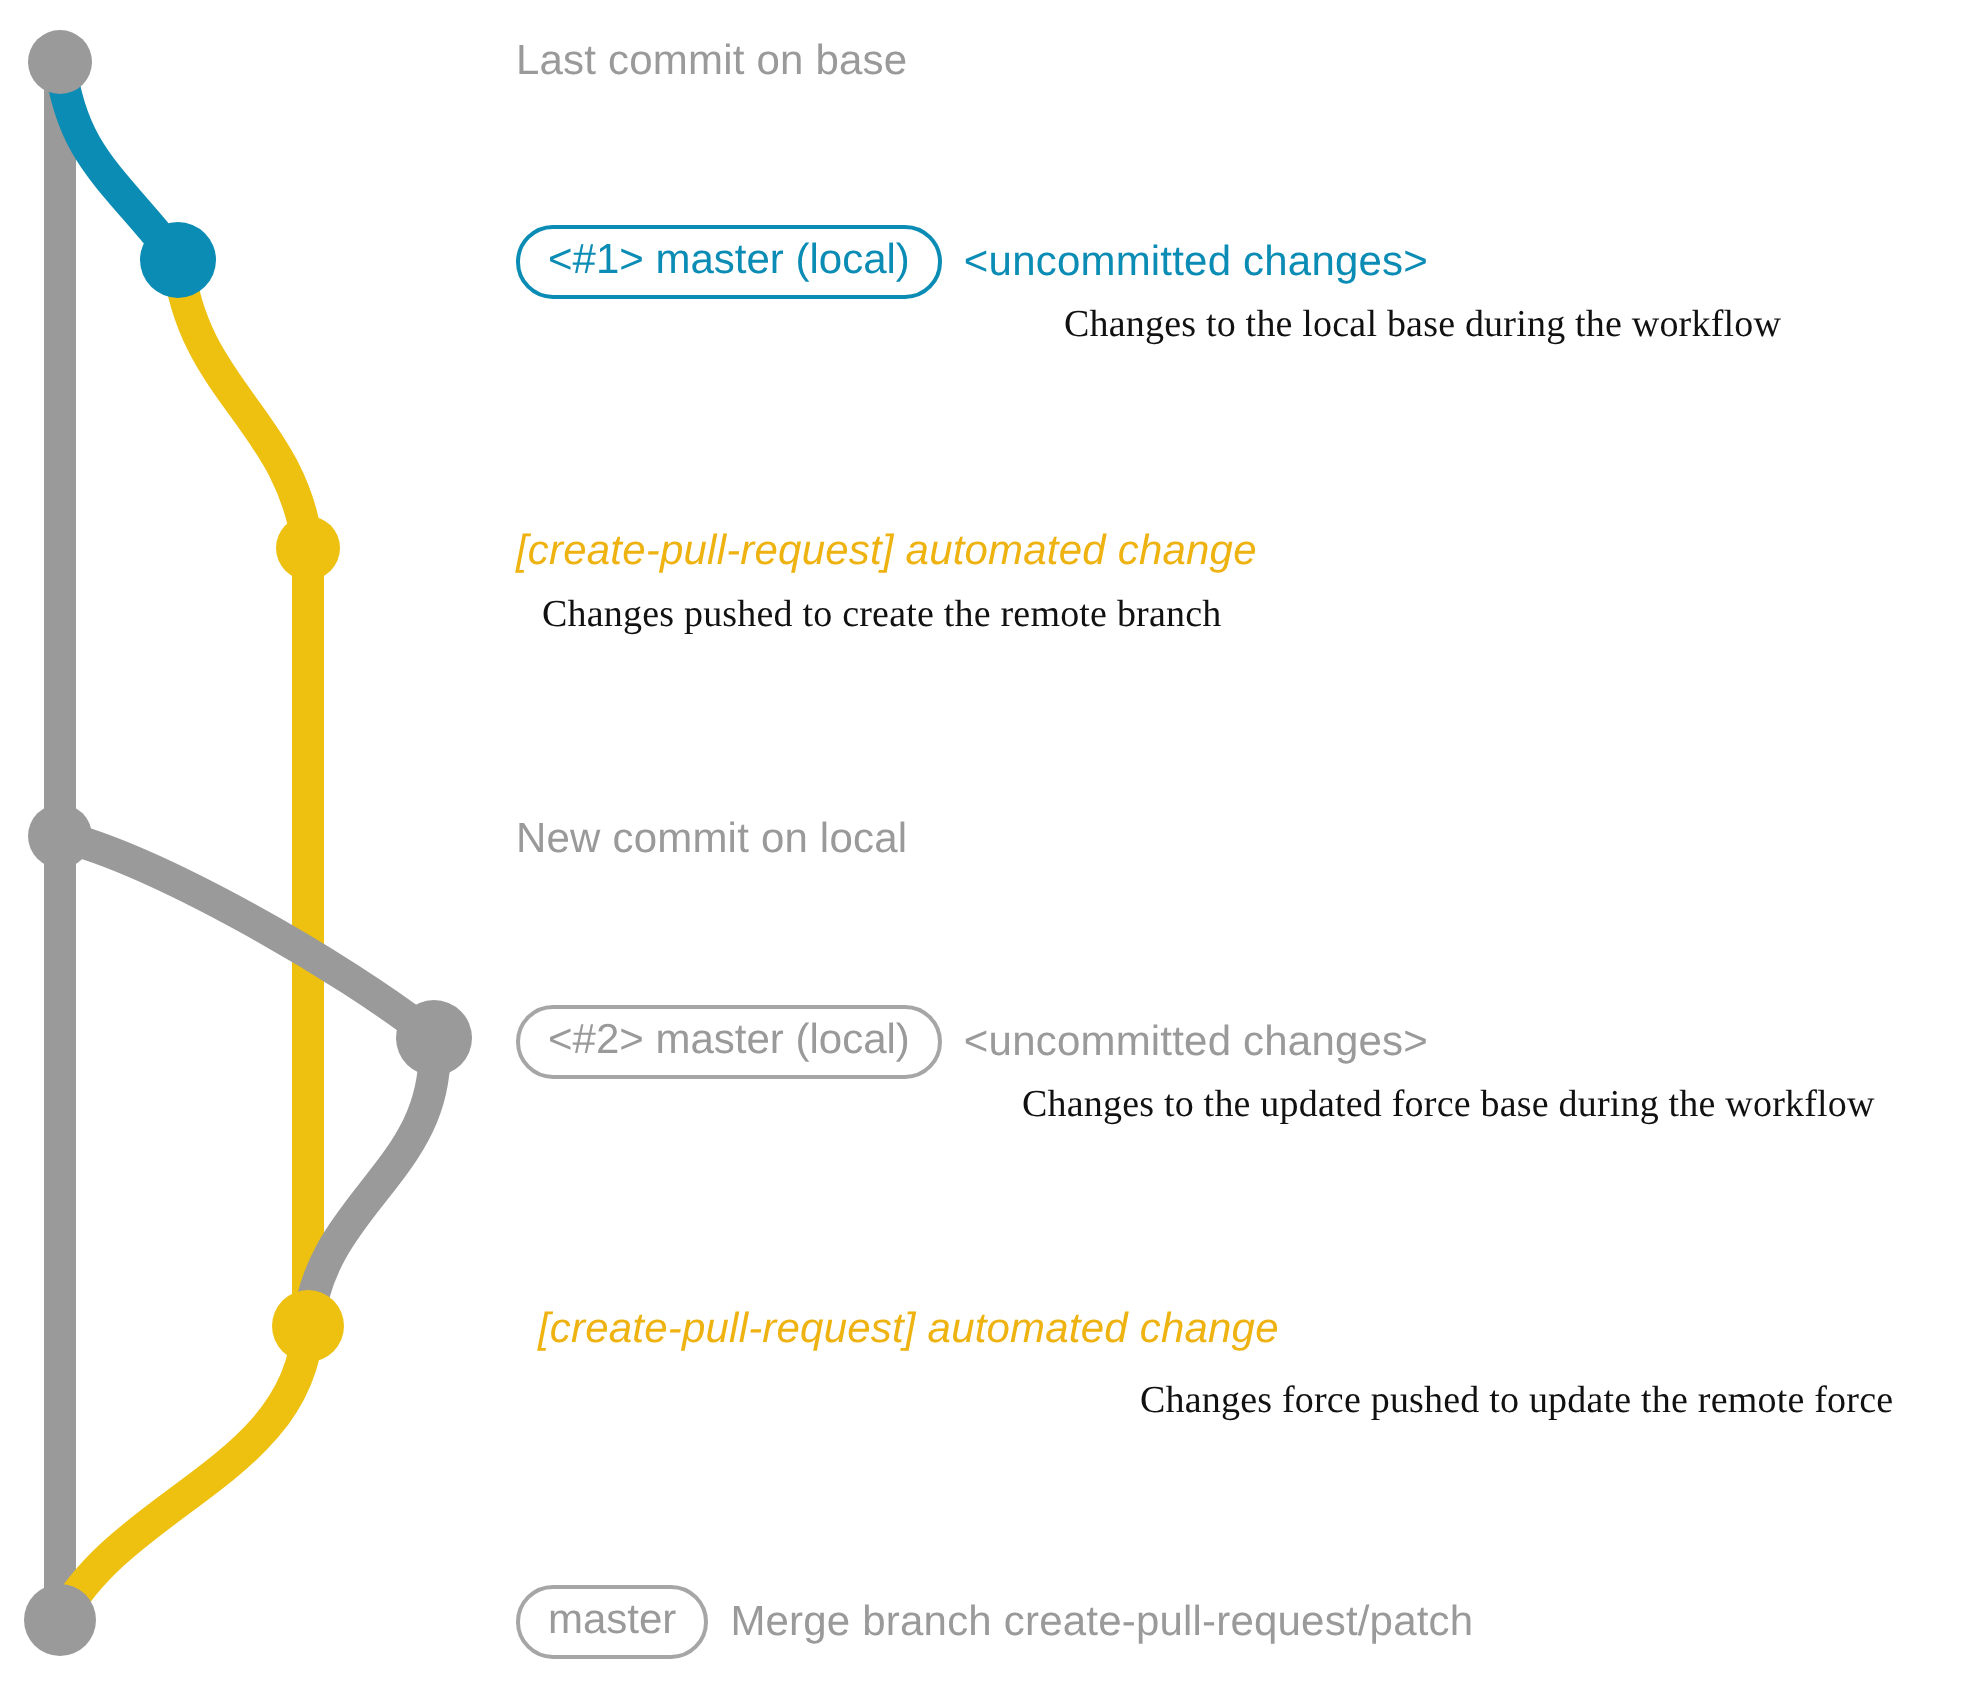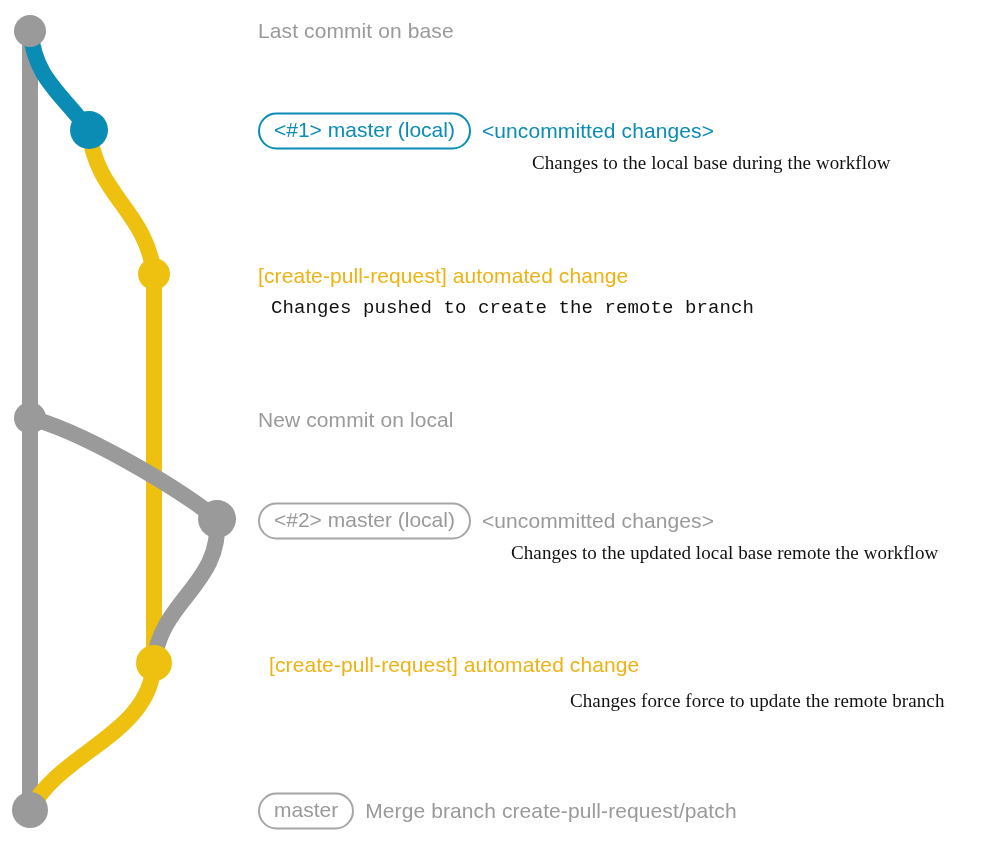--- a/index.html
+++ b/index.html
@@ -66,21 +66,21 @@
   .badge.gray   { border-color: #a6a6a6; color: #9a9a9a; }
 
   
   .commit-title {
     font-family: "Liberation Sans", sans-serif;
     font-size: 21px;
     margin-left: 11px;
     letter-spacing: 0.1px;
   }
   .commit-title.blue   { color: #0b8cb4; }
-  .commit-title.yellow { color: #eeb211; }
+  .commit-title.yellow { color: #eeb211; font-style: italic; }
   .commit-title.gray   { color: #9a9a9a; }
   .commit-title.nomargin { margin-left: 0; }
 
   
   .desc {
     position: absolute;
     font-family: "Liberation Serif", serif;
     font-size: 19px;
     color: #111111;
     white-space: nowrap;
@@ -123,35 +123,35 @@
 
   <div class="row" style="left:258px; top:131px; transform:translateY(-50%);">
     <span class="badge blue">&lt;#1&gt; master (local)</span>
     <span class="commit-title blue">&lt;uncommitted changes&gt;</span>
   </div>
   <div class="desc" style="left:511px; top:152px;margin-left:21px;">Changes to the local base during the workflow</div>
 
   <div class="row" style="left:258px; top:276px; transform:translateY(-50%);">
     <span class="commit-title yellow nomargin">[create-pull-request] automated change</span>
   </div>
-  <div class="desc" style="left:271px; top:297px;font-family:Liberation Mono, monospace;">Changes pushed to create the remote branch</div>
+  <div class="desc" style="left:271px; top:297px;">Changes pushed to create the remote branch</div>
 
   <div class="row" style="left:258px; top:420px; transform:translateY(-50%);">
     <span class="plain-label commit-title gray nomargin">New commit on local</span>
   </div>
 
   <div class="row" style="left:258px; top:521px; transform:translateY(-50%);text-align:center;">
     <span class="badge gray">&lt;#2&gt; master (local)</span>
     <span class="commit-title gray">&lt;uncommitted changes&gt;</span>
   </div>
-  <div class="desc" style="left:511px; top:542px;">Changes to the updated local base remote the workflow</div>
+  <div class="desc" style="left:511px; top:542px;">Changes to the updated force base during the workflow</div>
 
   <div class="row" style="left:258px; top:665px; transform:translateY(-50%);">
     <span class="commit-title yellow">[create-pull-request] automated change</span>
   </div>
-  <div class="desc" style="left:570px; top:690px;">Changes force force to update the remote branch</div>
+  <div class="desc" style="left:570px; top:690px;">Changes force pushed to update the remote force</div>
 
   <div class="row" style="left:258px; top:811px; transform:translateY(-50%);text-align:center;">
     <span class="badge gray">master</span>
     <span class="commit-title gray">Merge branch create-pull-request/patch</span>
   </div>
 
 </div>
 
 </body></html>

